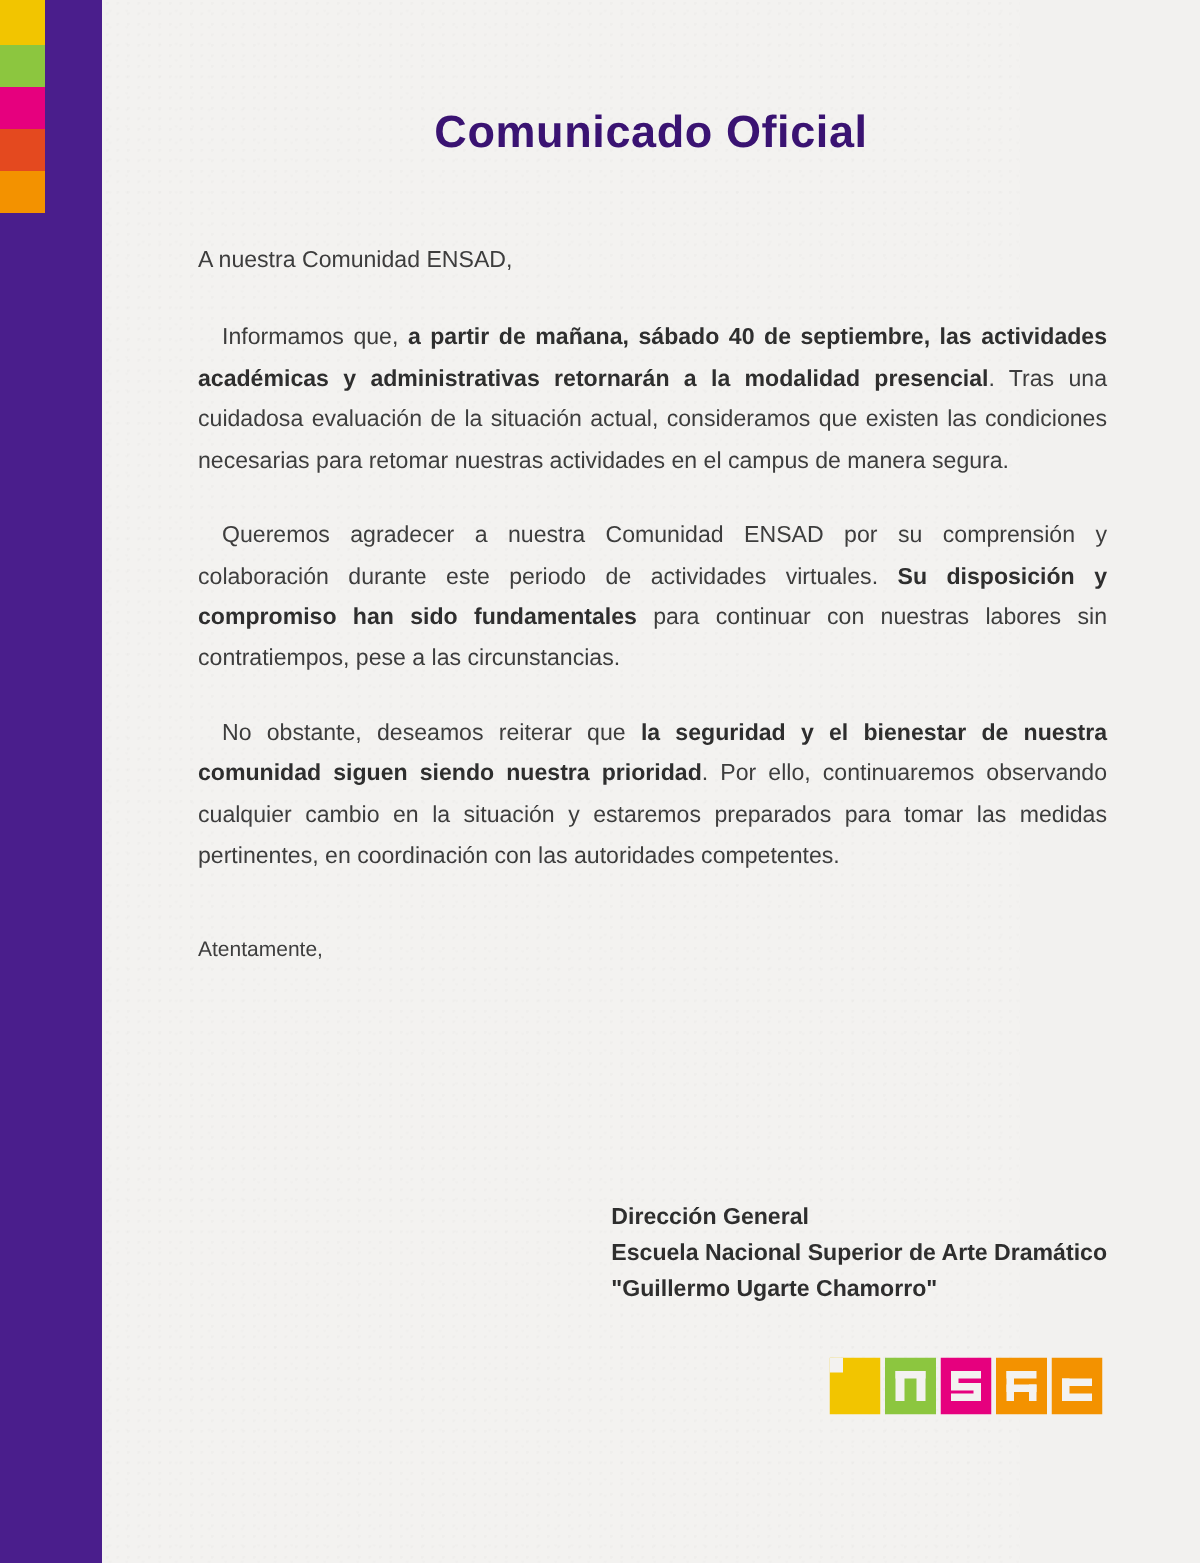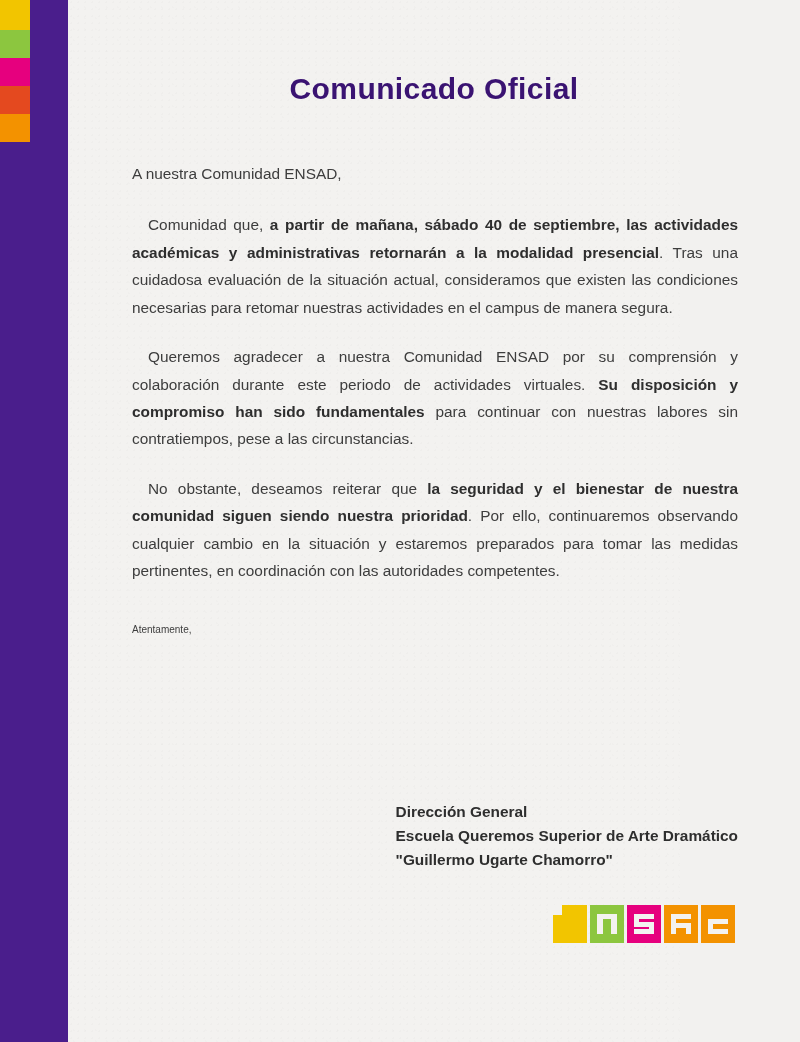--- a/index.html
+++ b/index.html
@@ -76,21 +76,21 @@
   .salutation {
     margin: 0 0 24px 0;
     color: #3d3d3d;
     font-size: 15.4px;
     line-height: 1.78;
     text-indent: 0;
   }
   .sign-off {
     margin: 40px 0 0 0;
     color: #3d3d3d;
-    font-size: 10px;
+    font-size: 14px;
     text-indent: 0;
   }
 
   .signature {
     position: absolute;
     right: 62px;
     top: 800px;
     text-align: left;
     color: #2e2e2e;
     font-size: 15.4px;
@@ -130,30 +130,30 @@
       </div>
   </div>
 
   <div class="content">
 
     <h1 class="title">Comunicado Oficial</h1>
 
     <div class="body-wrap">
       <p class="salutation">A nuestra Comunidad ENSAD,</p>
       <div id="paragraphs">
-          <p class="para"><span>Comunidad que, </span><b>a partir de mañana, sábado 40 de septiembre, las actividades académicas y administrativas retornarán a la modalidad presencial</b><span>. Tras una cuidadosa evaluación de la situación actual, consideramos que existen las condiciones necesarias para retomar nuestras actividades en el campus de manera segura.</span></p>
+          <p class="para"><span>Informamos que, </span><b>a partir de mañana, sábado 40 de septiembre, las actividades académicas y administrativas retornarán a la modalidad presencial</b><span>. Tras una cuidadosa evaluación de la situación actual, consideramos que existen las condiciones necesarias para retomar nuestras actividades en el campus de manera segura.</span></p>
           <p class="para"><span>Queremos agradecer a nuestra Comunidad ENSAD por su comprensión y colaboración durante este periodo de actividades virtuales. </span><b>Su disposición y compromiso han sido fundamentales</b><span> para continuar con nuestras labores sin contratiempos, pese a las circunstancias.</span></p>
           <p class="para"><span>No obstante, deseamos reiterar que </span><b>la seguridad y el bienestar de nuestra comunidad siguen siendo nuestra prioridad</b><span>. Por ello, continuaremos observando cualquier cambio en la situación y estaremos preparados para tomar las medidas pertinentes, en coordinación con las autoridades competentes.</span></p>
         </div>
       <p class="sign-off">Atentamente,</p>
     </div>
 
     <div class="signature" id="signature">
         <div>Dirección General</div>
-        <div>Escuela Queremos Superior de Arte Dramático</div>
+        <div>Escuela Nacional Superior de Arte Dramático</div>
         <div>"Guillermo Ugarte Chamorro"</div>
       </div>
 
     <div class="logo" id="logo">
         <div class="logo-tile">
           <svg width="34" height="38" viewBox="0 0 34 38">
             <rect x="0" y="0" width="34" height="38" fill="#f2c500"></rect>
             <rect x="0" y="0" width="9" height="10" fill="#f3f2f0"></rect>
           </svg>
         </div>

